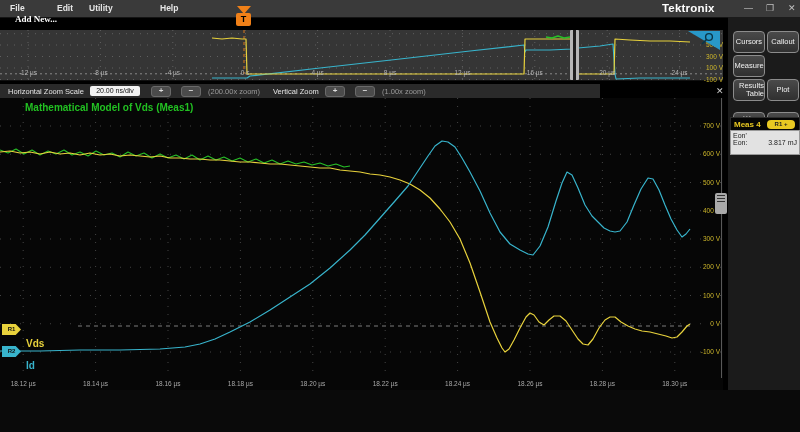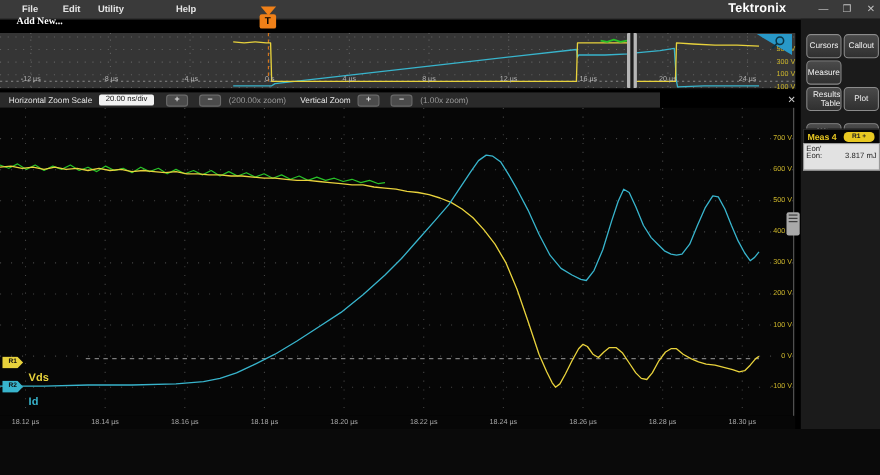--- a/index.html
+++ b/index.html
@@ -54,21 +54,21 @@
   #meas-results{left:730px;top:130px;width:68px;height:23px;background:#e2e2e2;border:1px solid #999;color:#222;font-size:7px;}
   
   #bottombar{left:0;top:390px;width:800px;height:42px;background:#0a0a0a;}
 </style>
 </head>
 <body>
 
 <div id="screen">
 
   <div class="abs" id="titlebar">
-    <div class="abs menu-item" style="left:20px;">File</div>
+    <div class="abs menu-item" style="left:10px;">File</div>
     <div class="abs menu-item" style="left:57px;">Edit</div>
     <div class="abs menu-item" style="left:89px;">Utility</div>
     <div class="abs menu-item" style="left:160px;">Help</div>
     <div class="abs" id="logo" style="left:662px;">Tektronix</div>
     <div class="abs winctl" style="left:744px;">—</div>
     <div class="abs winctl" style="left:766px;">❐</div>
     <div class="abs winctl" style="left:788px;">✕</div>
   </div>
 
 
@@ -162,20 +162,21 @@
         <line x1="0" y1="169.25" x2="722" y2="169.25" stroke="#4a4a4a" stroke-width="1" stroke-dasharray="1 9" opacity="0.9"></line>
         <line x1="0" y1="197.5" x2="722" y2="197.5" stroke="#4a4a4a" stroke-width="1" stroke-dasharray="1 9" opacity="0.9"></line>
         <line x1="0" y1="225.75" x2="722" y2="225.75" stroke="#4a4a4a" stroke-width="1" stroke-dasharray="1 9" opacity="0.9"></line>
         <line x1="0" y1="254" x2="722" y2="254" stroke="#4a4a4a" stroke-width="1" stroke-dasharray="1 9" opacity="0.9"></line>
         <line x1="78" y1="228" x2="692" y2="228" stroke="#cccccc" stroke-width="1" stroke-dasharray="4 4" opacity="0.6"></line>
         <polyline points="0,52 8,55 16,51 24,56 32,52 40,57 48,53 56,56 64,52 72,57 80,54 88,58 96,53 104,57 112,55 120,59 128,54 136,58 144,55 152,60 160,56 168,60 176,57 184,61 192,57 200,62 208,58 216,62 224,59 232,63 240,60 248,64 256,61 264,65 272,62 280,66 288,63 296,66 304,64 312,67 320,65 328,68 336,66 344,69 350,68" fill="none" stroke="#28c028" stroke-width="1.1" stroke-linejoin="round"></polyline>
         <polyline points="0,54 10,53 20,55 30,54 40,56 50,54 60,56 70,55 80,57 90,55 100,57 110,56 120,58 130,57 140,58 150,59 160,58 170,60 180,60 190,61 200,61 210,62 220,62 230,63 240,64 250,64 260,65 270,66 280,66 290,67 300,68 310,69 320,70 330,70 340,72 350,73 360,74 370,76 380,77 390,79 400,82 410,86 420,92 430,100 440,111 450,124 460,141 470,165 480,194 490,224 497,240 502,250 505,254 509,251 514,242 520,230 526,219 530,215 534,217 539,224 544,227 549,222 554,218 560,218 566,223 572,232 578,241 583,246 588,247 593,241 599,230 605,222 610,219 615,219 621,224 628,228 635,231 642,233 650,234 658,236 666,238 672,240 677,239 682,234 687,228 690,226" fill="none" stroke="#e8d23c" stroke-width="1.2" stroke-linejoin="round"></polyline>
         <polyline points="0,253 40,253 80,252 120,252 160,251 185,249 200,246 215,241 230,234 250,224 270,212 290,199 310,186 330,170 350,152 365,137 380,120 395,103 408,88 418,73 428,58 435,48 442,43 448,44 455,49 462,60 470,74 480,93 490,115 500,134 510,146 520,152 528,156 533,157 540,148 548,129 556,103 562,85 567,74 572,77 578,90 585,107 592,118 598,124 604,130 610,133 615,134 620,133 627,124 634,107 641,91 648,80 653,81 659,92 665,107 671,121 677,132 682,139 686,136 690,131" fill="none" stroke="#38b4cc" stroke-width="1.2" stroke-linejoin="round"></polyline>
       </svg>
   </div>
+  <div class="abs" id="main-title">Mathematical Model of Vds (Meas1)</div>
   <div class="abs" id="main-yticks">
       <div class="abs tick ovy" style="left: 692px; top: 122px; width: 28px; text-align: right;">700 V</div>
       <div class="abs tick ovy" style="left: 692px; top: 150.25px; width: 28px; text-align: right;">600 V</div>
       <div class="abs tick ovy" style="left: 692px; top: 178.5px; width: 28px; text-align: right;">500 V</div>
       <div class="abs tick ovy" style="left: 692px; top: 206.75px; width: 28px; text-align: right;">400 V</div>
       <div class="abs tick ovy" style="left: 692px; top: 235px; width: 28px; text-align: right;">300 V</div>
       <div class="abs tick ovy" style="left: 692px; top: 263.25px; width: 28px; text-align: right;">200 V</div>
       <div class="abs tick ovy" style="left: 692px; top: 291.5px; width: 28px; text-align: right;">100 V</div>
       <div class="abs tick ovy" style="left: 692px; top: 319.75px; width: 28px; text-align: right;">0 V</div>
       <div class="abs tick ovy" style="left: 692px; top: 348px; width: 28px; text-align: right;">-100 V</div>

